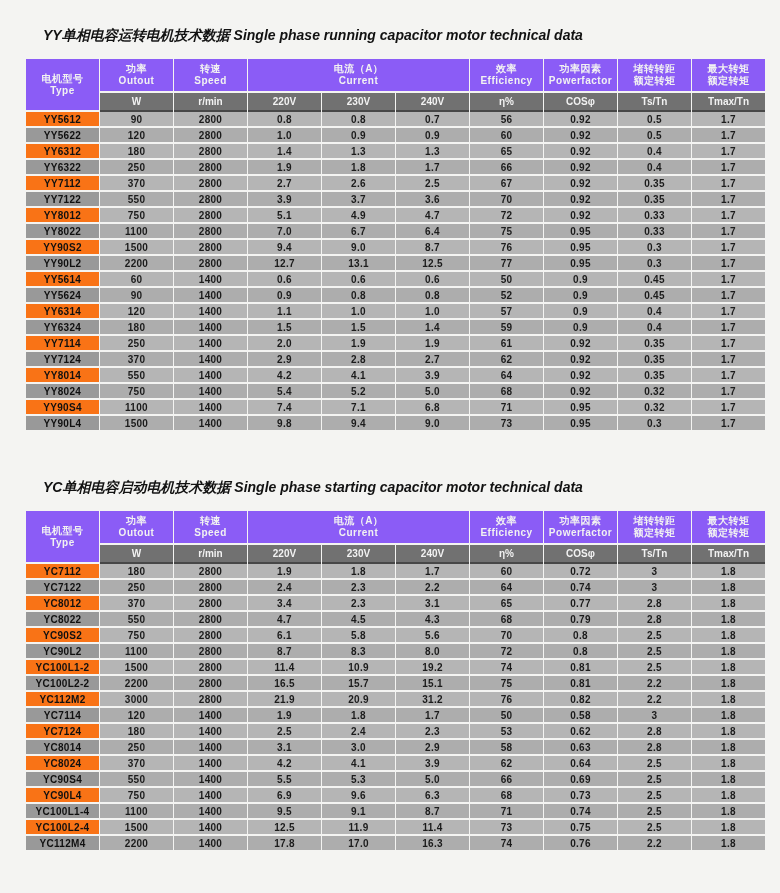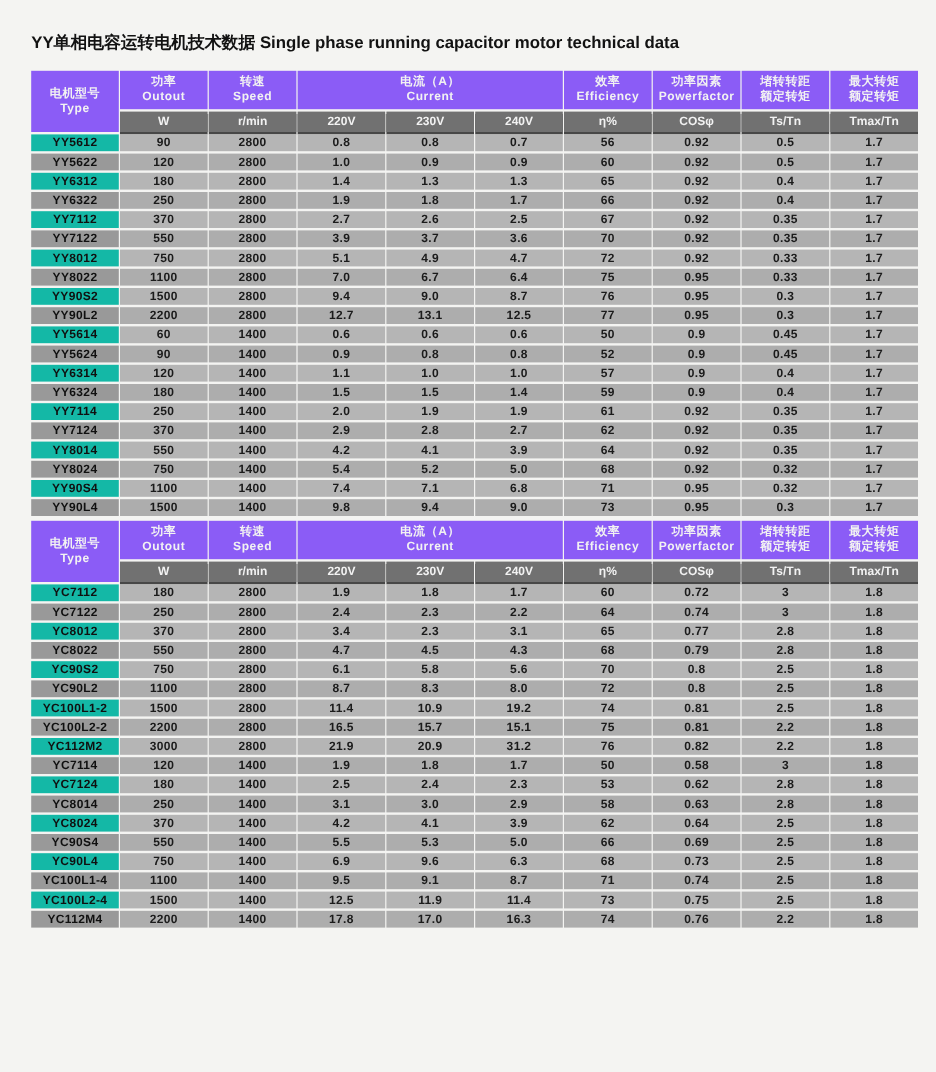--- a/index.html
+++ b/index.html
@@ -13,26 +13,27 @@
     font-family: "Liberation Sans", "DejaVu Sans", sans-serif;
     overflow: hidden;
   }
   .page {
     box-sizing: border-box;
     width: 780px;
     height: 893px;
     padding: 26px 25px 0 25px;
   }
   .tbl-title {
-    margin: 0 0 13px 1px;
+    margin: 0 0 13px 18px;
     font-size: 14px;
     font-weight: bold;
     color: #121212;
     line-height: 18px;
     white-space: nowrap;
+    font-style: italic;
   }
   .section-gap {
     margin-top: 46px;
   }
   table.spec {
     width: 730px;
     table-layout: fixed;
     border-collapse: separate;
     border-spacing: 1px 2px;
   }
@@ -66,21 +67,21 @@
     color: #1b1b1b;
     font-size: 10px;
     font-weight: bold;
     text-align: center;
     vertical-align: middle;
     height: 14px;
     padding: 0;
     letter-spacing: 0.3px;
   }
   tbody td.type-col {
-    background: #14b8a6;
+    background: #f97316;
     color: #101010;
   }
   tbody tr:nth-child(even) td { background: #adadad; }
   tbody tr:nth-child(even) td.type-col { background: #999999; }
 </style>
 </head>
 <body>
 
 <div class="page">
 
@@ -383,20 +384,21 @@
           <td>9.4</td>
           <td>9.0</td>
           <td>73</td>
           <td>0.95</td>
           <td>0.3</td>
           <td>1.7</td>
         </tr>
       </tbody>
   </table>
 
+  <h2 class="tbl-title section-gap"><span>YC单相电容启动电机技术数据</span> <span>Single phase starting capacitor motor technical data</span></h2>
 
   <table class="spec">
     <colgroup>
       <col>
         <col>
         <col>
         <col>
         <col>
         <col>
         <col>

